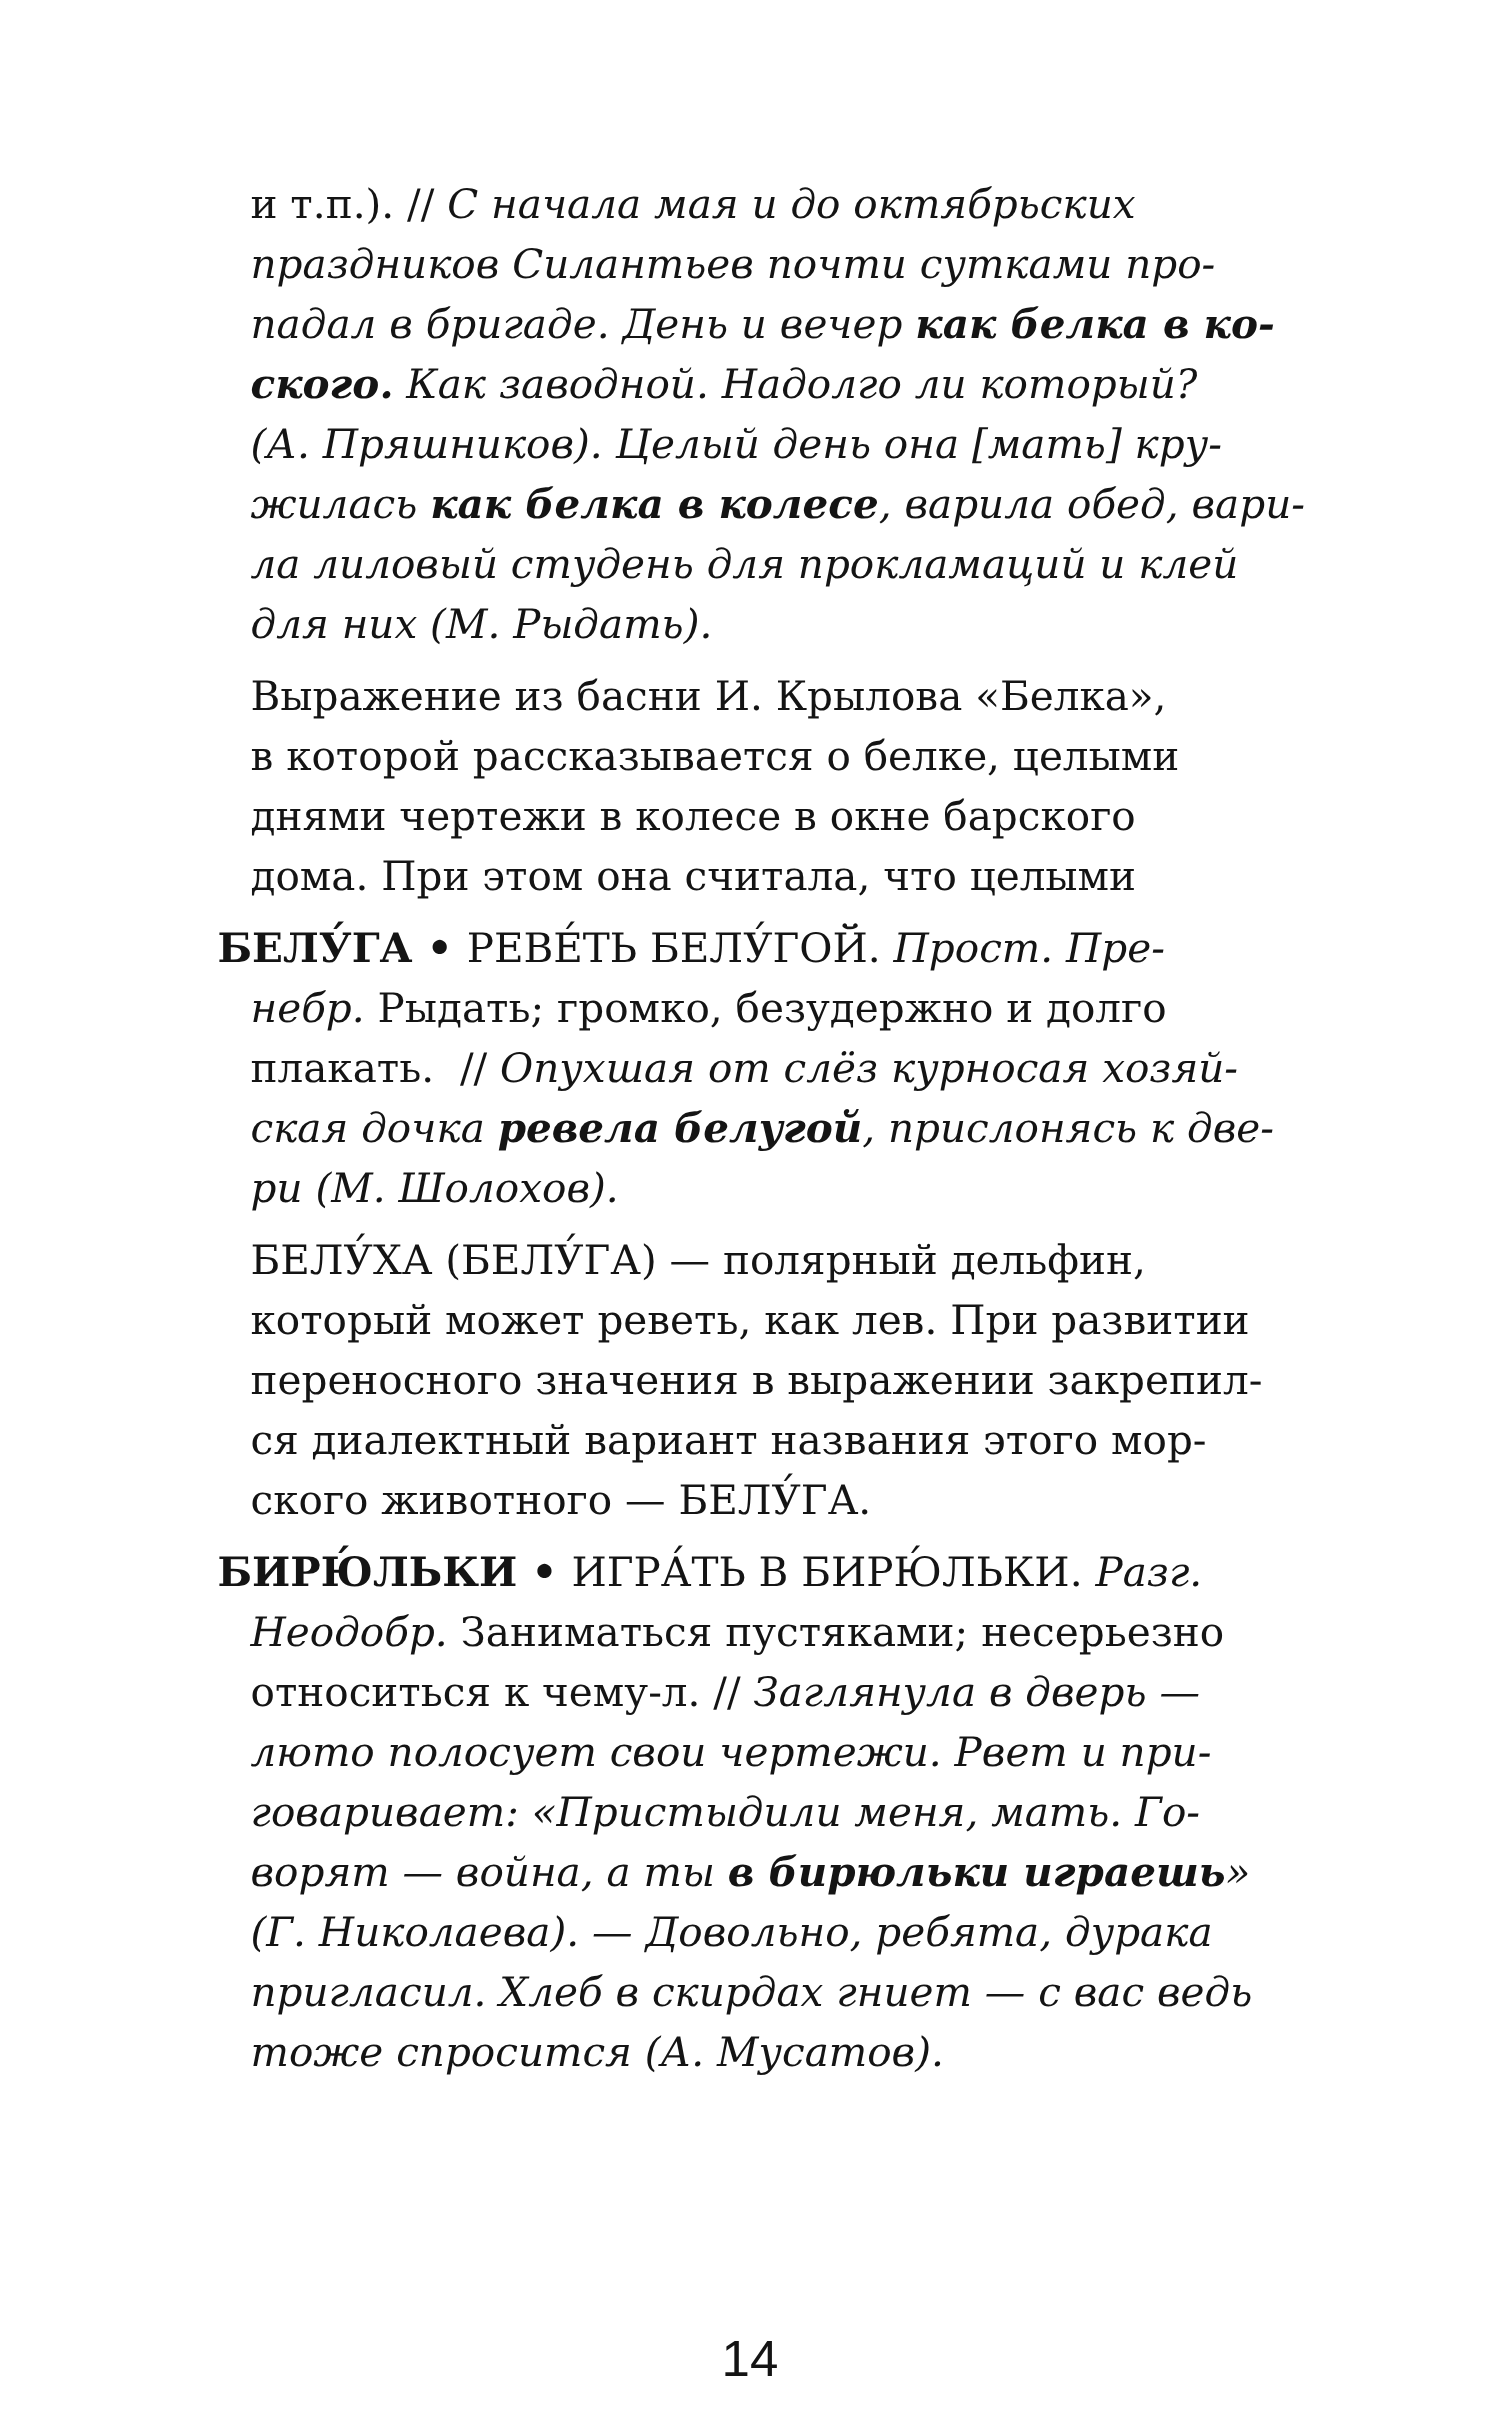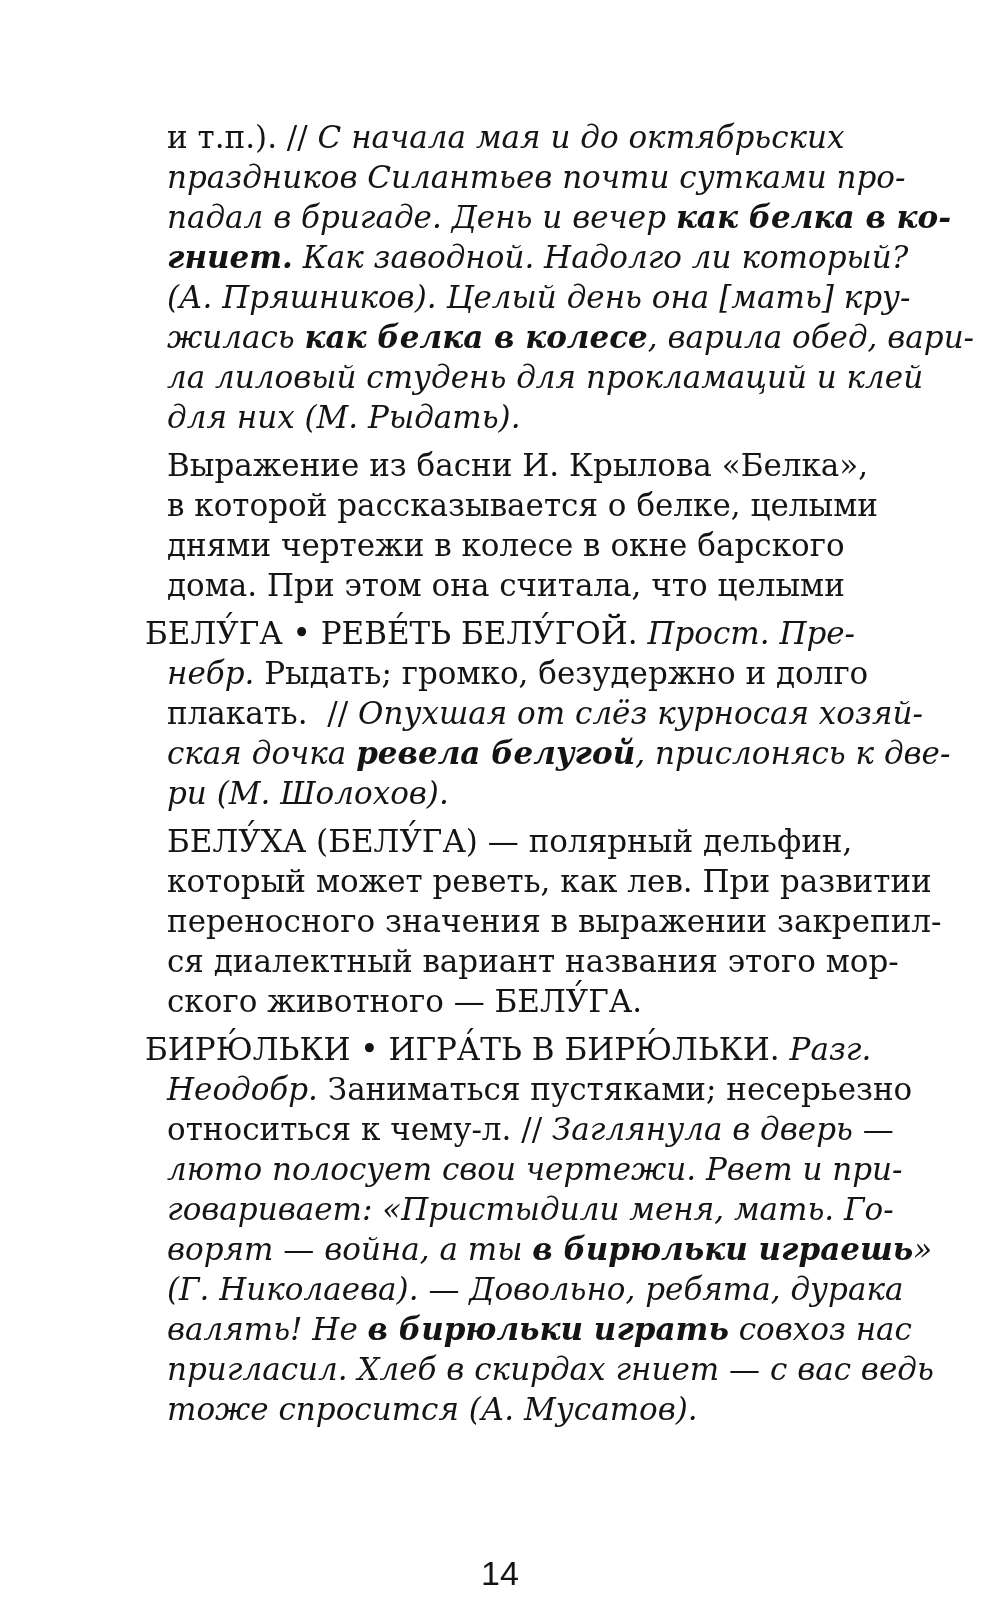--- a/index.html
+++ b/index.html
@@ -17,37 +17,37 @@
     position: absolute;
     inset: 0;
     background: #ffffff;
   }
   .text-block {
     position: absolute;
     left: 145px;
     top: 117px;
     width: 715px;
     font-family: "DejaVu Serif", "Liberation Serif", serif;
-    font-size: 31px;
+    font-size: 27px;
     line-height: 40px;
     color: #141414;
   }
   .paragraph {
     padding-left: 22px;
     margin: 0 0 8px 0;
   }
   .line {
     white-space: nowrap;
   }
   .line.hang {
     margin-left: -22px;
   }
   .run.r  { font-style: normal; font-weight: 400; }
   .run.i  { font-style: italic; font-weight: 400; }
-  .run.b  { font-style: normal; font-weight: 400; }
+  .run.b  { font-style: normal; font-weight: 700; }
   .run.bi { font-style: italic; font-weight: 700; }
   .page-number {
     position: absolute;
     top: 1554px;
     left: 0;
     width: 100%;
     text-align: center;
     font-family: "Liberation Sans", sans-serif;
     font-size: 34px;
     color: #141414;
@@ -55,21 +55,21 @@
 </style>
 </head>
 <body>
 
 <div class="book-page">
   <div class="text-block">
       <div class="paragraph">
         <div class="line"><span class="run r">и т.п.). // </span><span class="run i">С начала мая и до октябрьских</span></div>
         <div class="line"><span class="run i">праздников Силантьев почти сутками про-</span></div>
         <div class="line"><span class="run i">падал в бригаде. День и вечер </span><span class="run bi">как белка в ко-</span></div>
-        <div class="line"><span class="run bi">гниет.</span><span class="run i"> Как заводной. Надолго ли который?</span></div>
+        <div class="line"><span class="run bi">ского.</span><span class="run i"> Как заводной. Надолго ли который?</span></div>
         <div class="line"><span class="run i">(А. Пряшников). Целый день она [мать] кру-</span></div>
         <div class="line"><span class="run i">жилась </span><span class="run bi">как белка в колесе</span><span class="run i">, варила обед, вари-</span></div>
         <div class="line"><span class="run i">ла лиловый студень для прокламаций и клей</span></div>
         <div class="line"><span class="run i">для них (М. Рыдать).</span></div>
       </div>
       <div class="paragraph">
         <div class="line"><span class="run r">Выражение из басни И. Крылова «Белка»,</span></div>
         <div class="line"><span class="run r">в которой рассказывается о белке, целыми</span></div>
         <div class="line"><span class="run r">днями чертежи в колесе в окне барского</span></div>
         <div class="line"><span class="run r">дома. При этом она считала, что целыми</span></div>
@@ -89,19 +89,18 @@
         <div class="line"><span class="run r">ского животного — БЕЛУ́ГА.</span></div>
       </div>
       <div class="paragraph">
         <div class="line hang"><span class="run b">БИРЮ́ЛЬКИ • </span><span class="run r">ИГРА́ТЬ В БИРЮ́ЛЬКИ. </span><span class="run i">Разг.</span></div>
         <div class="line"><span class="run i">Неодобр. </span><span class="run r">Заниматься пустяками; несерьезно</span></div>
         <div class="line"><span class="run r">относиться к чему-л. // </span><span class="run i">Заглянула в дверь —</span></div>
         <div class="line"><span class="run i">люто полосует свои чертежи. Рвет и при-</span></div>
         <div class="line"><span class="run i">говаривает: «Пристыдили меня, мать. Го-</span></div>
         <div class="line"><span class="run i">ворят — война, а ты </span><span class="run bi">в бирюльки играешь</span><span class="run i">»</span></div>
         <div class="line"><span class="run i">(Г. Николаева). — Довольно, ребята, дурака</span></div>
-        <div class="line"><span class="run i">валять! Не </span><span class="run bi">в бирюльки играть</span><span class="run i"> совхоз нас</span></div>
         <div class="line"><span class="run i">пригласил. Хлеб в скирдах гниет — с вас ведь</span></div>
         <div class="line"><span class="run i">тоже спросится (А. Мусатов).</span></div>
       </div>
     </div>
   <div class="page-number">14</div>
 </div>
 
 </body></html>

